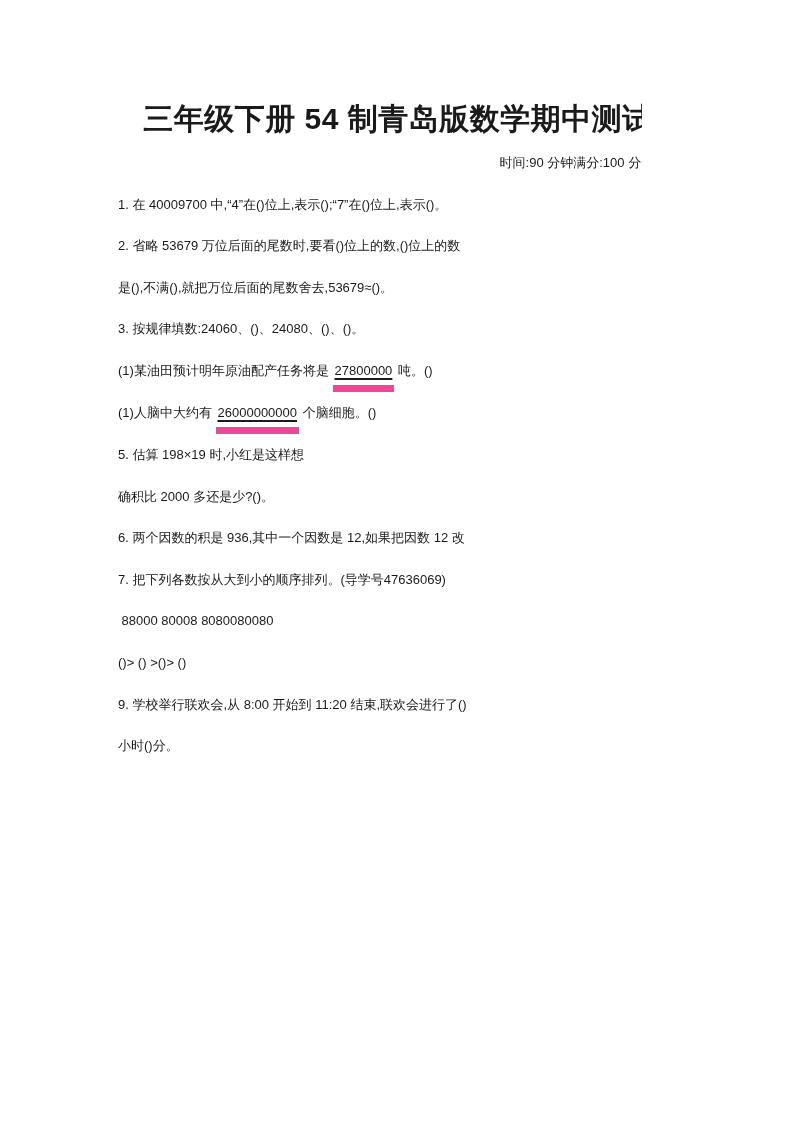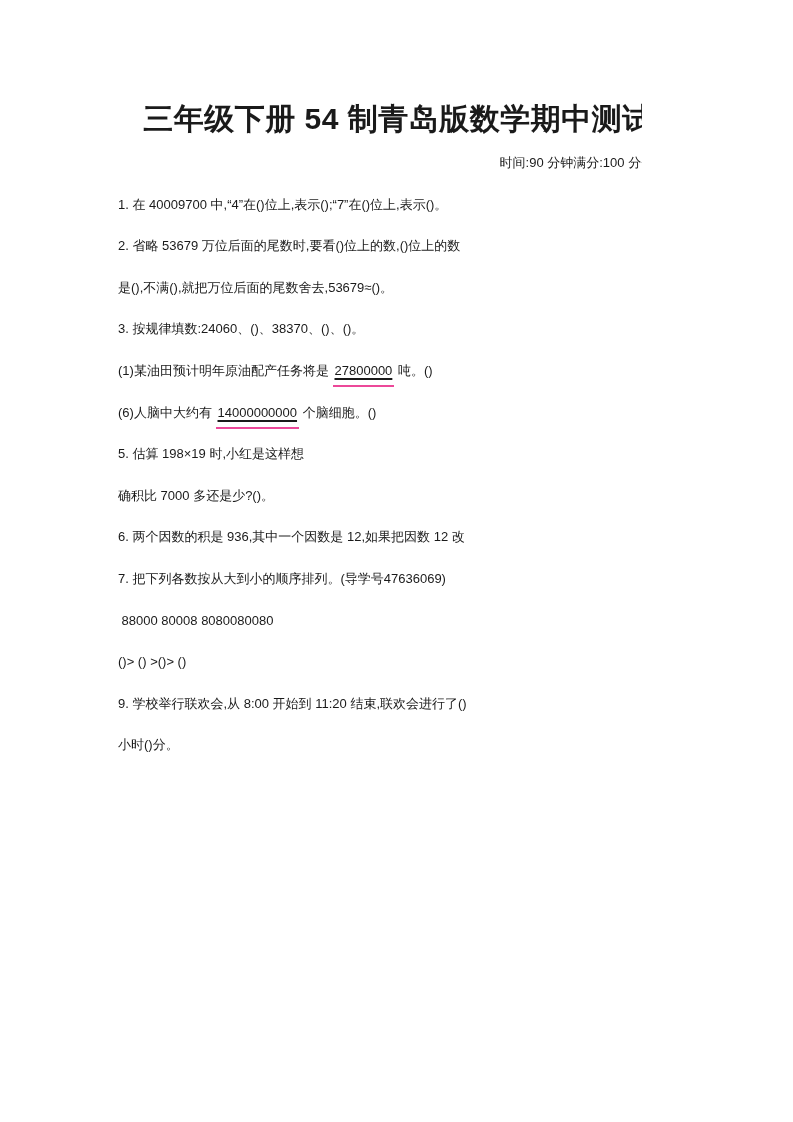--- a/index.html
+++ b/index.html
@@ -33,49 +33,49 @@
   }
   .info-line {
     text-align: right;
   }
   .u-num {
     display: inline-block;
     line-height: 24px;
     text-decoration: underline;
     text-decoration-thickness: 1.5px;
     text-underline-offset: 3px;
-    border-bottom: 2px solid #ec4899;
+    border-bottom: 7px solid #ec4899;
     padding: 0 2px 2px 2px;
   }
 </style>
 </head>
 <body>
 
 <div class="page">
   <div class="content">
 
     <div class="doc-title">三年级下册 54 制青岛版数学期中测试</div>
 
     <div class="line info-line">时间:90 分钟满分:100 分分数:_</div>
 
 
     <div class="line">1. 在 40009700 中,“4”在()位上,表示();“7”在()位上,表示()。</div>
 
     <div class="line">2. 省略 53679 万位后面的尾数时,要看()位上的数,()位上的数</div>
     <div class="line">是(),不满(),就把万位后面的尾数舍去,53679≈()。</div>
 
-    <div class="line">3. 按规律填数:24060、()、38370、()、()。</div>
+    <div class="line">3. 按规律填数:24060、()、24080、()、()。</div>
 
 
     <div class="line"><span>(1)某油田预计明年原油配产任务将是 </span><span class="u-num">27800000</span><span> 吨。()</span></div>
 
-    <div class="line"><span>(6)人脑中大约有 </span><span class="u-num">14000000000</span><span> 个脑细胞。()</span></div>
+    <div class="line"><span>(1)人脑中大约有 </span><span class="u-num">26000000000</span><span> 个脑细胞。()</span></div>
 
     <div class="line">5. 估算 198×19 时,小红是这样想</div>
-    <div class="line">确积比 7000 多还是少?()。</div>
+    <div class="line">确积比 2000 多还是少?()。</div>
 
     <div class="line">6. 两个因数的积是 936,其中一个因数是 12,如果把因数 12 改</div>
 
     <div class="line">7. 把下列各数按从大到小的顺序排列。(导学号47636069)</div>
     <div class="line"> 88000 80008 8080080080</div>
     <div class="line">()&gt; () &gt;()&gt; ()</div>
 
 
     <div class="line">9. 学校举行联欢会,从 8:00 开始到 11:20 结束,联欢会进行了()</div>
     <div class="line">小时()分。</div>

